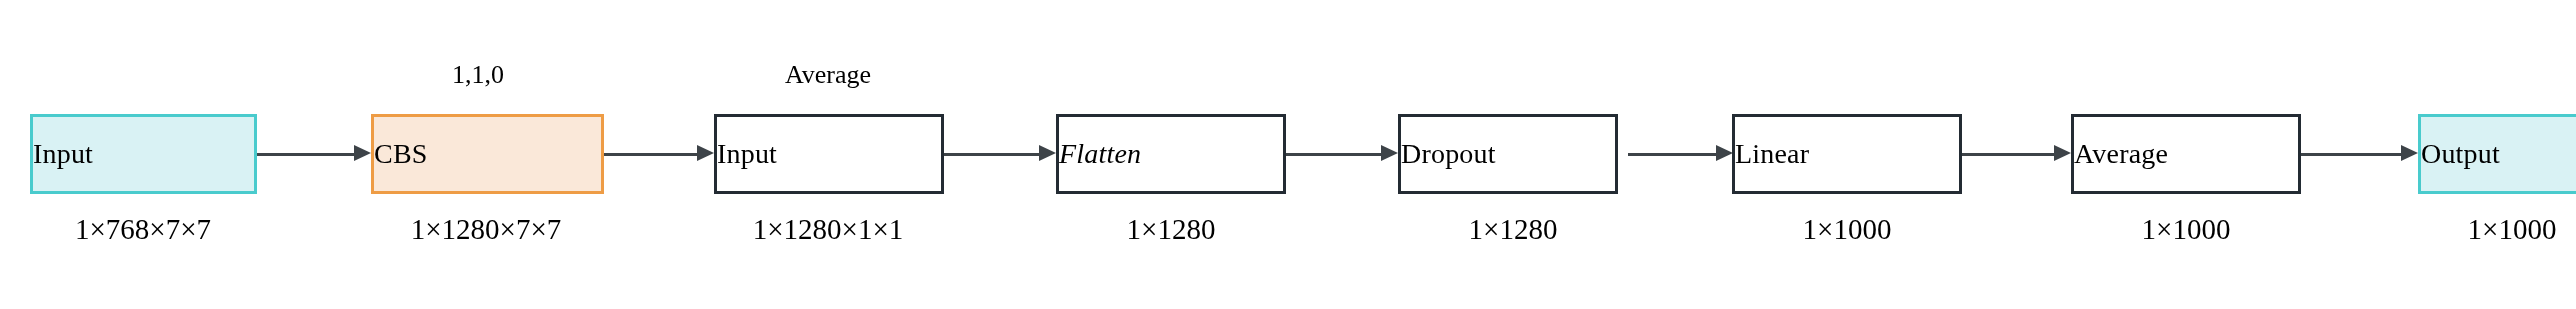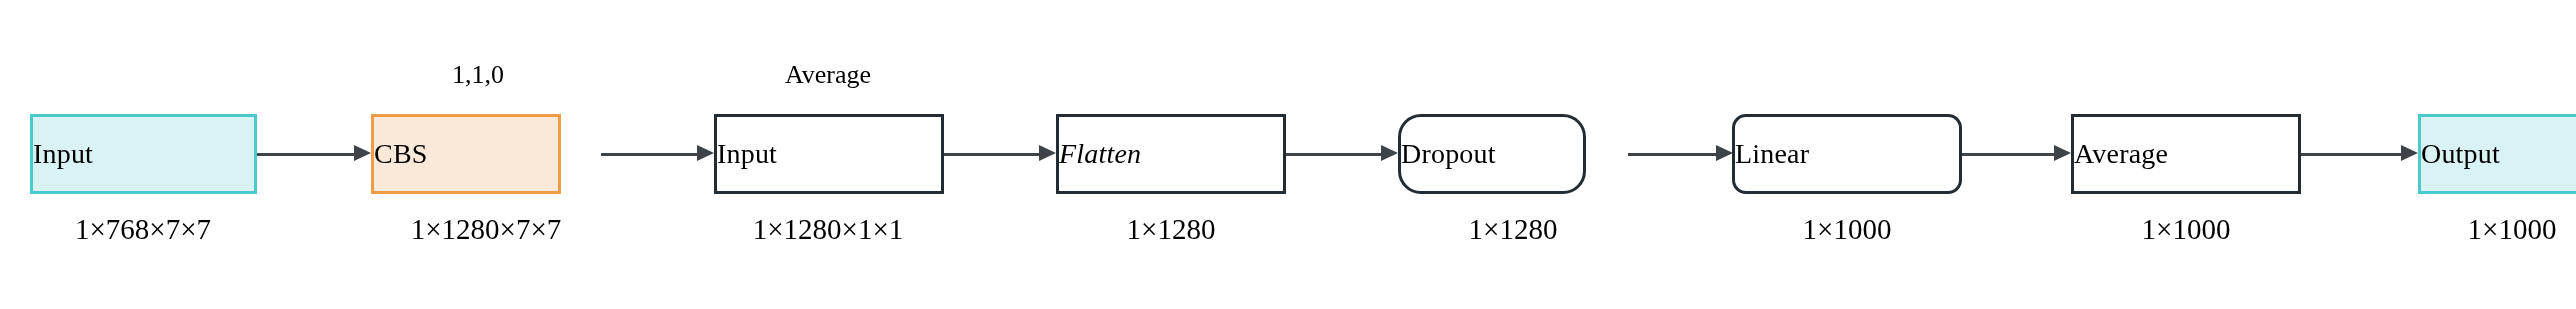--- a/index.html
+++ b/index.html
@@ -131,33 +131,33 @@
       </div>
       <div class="arrow" style="left: 2301px; width: 117px;">
         <div class="shaft" style="width: 101px;"></div>
         <div class="head"></div>
       </div>
     </div>
   <div id="node-layer">
       <div class="node terminal" style="left: 30px; width: 227px;">
         <span class="node-label">Input</span>
       </div>
-      <div class="node accent" style="left: 371px; width: 190px;">
+      <div class="node accent" style="left: 371px; width: 233px;">
         <span class="node-label">CBS</span>
       </div>
       <div class="node" style="left: 714px; width: 230px;">
         <span class="node-label">Input</span>
       </div>
       <div class="node" style="left: 1056px; width: 230px; font-style: italic;">
         <span class="node-label">Flatten</span>
       </div>
-      <div class="node" style="left: 1398px; width: 188px; border-radius: 23px;">
+      <div class="node" style="left: 1398px; width: 220px;">
         <span class="node-label">Dropout</span>
       </div>
-      <div class="node" style="left: 1732px; width: 230px; border-radius: 14px;">
+      <div class="node" style="left: 1732px; width: 230px;">
         <span class="node-label">Linear</span>
       </div>
       <div class="node" style="left: 2071px; width: 230px;">
         <span class="node-label">Average</span>
       </div>
       <div class="node terminal" style="left: 2418px; width: 188px;">
         <span class="node-label">Output</span>
       </div>
     </div>
   <div id="note-layer">

